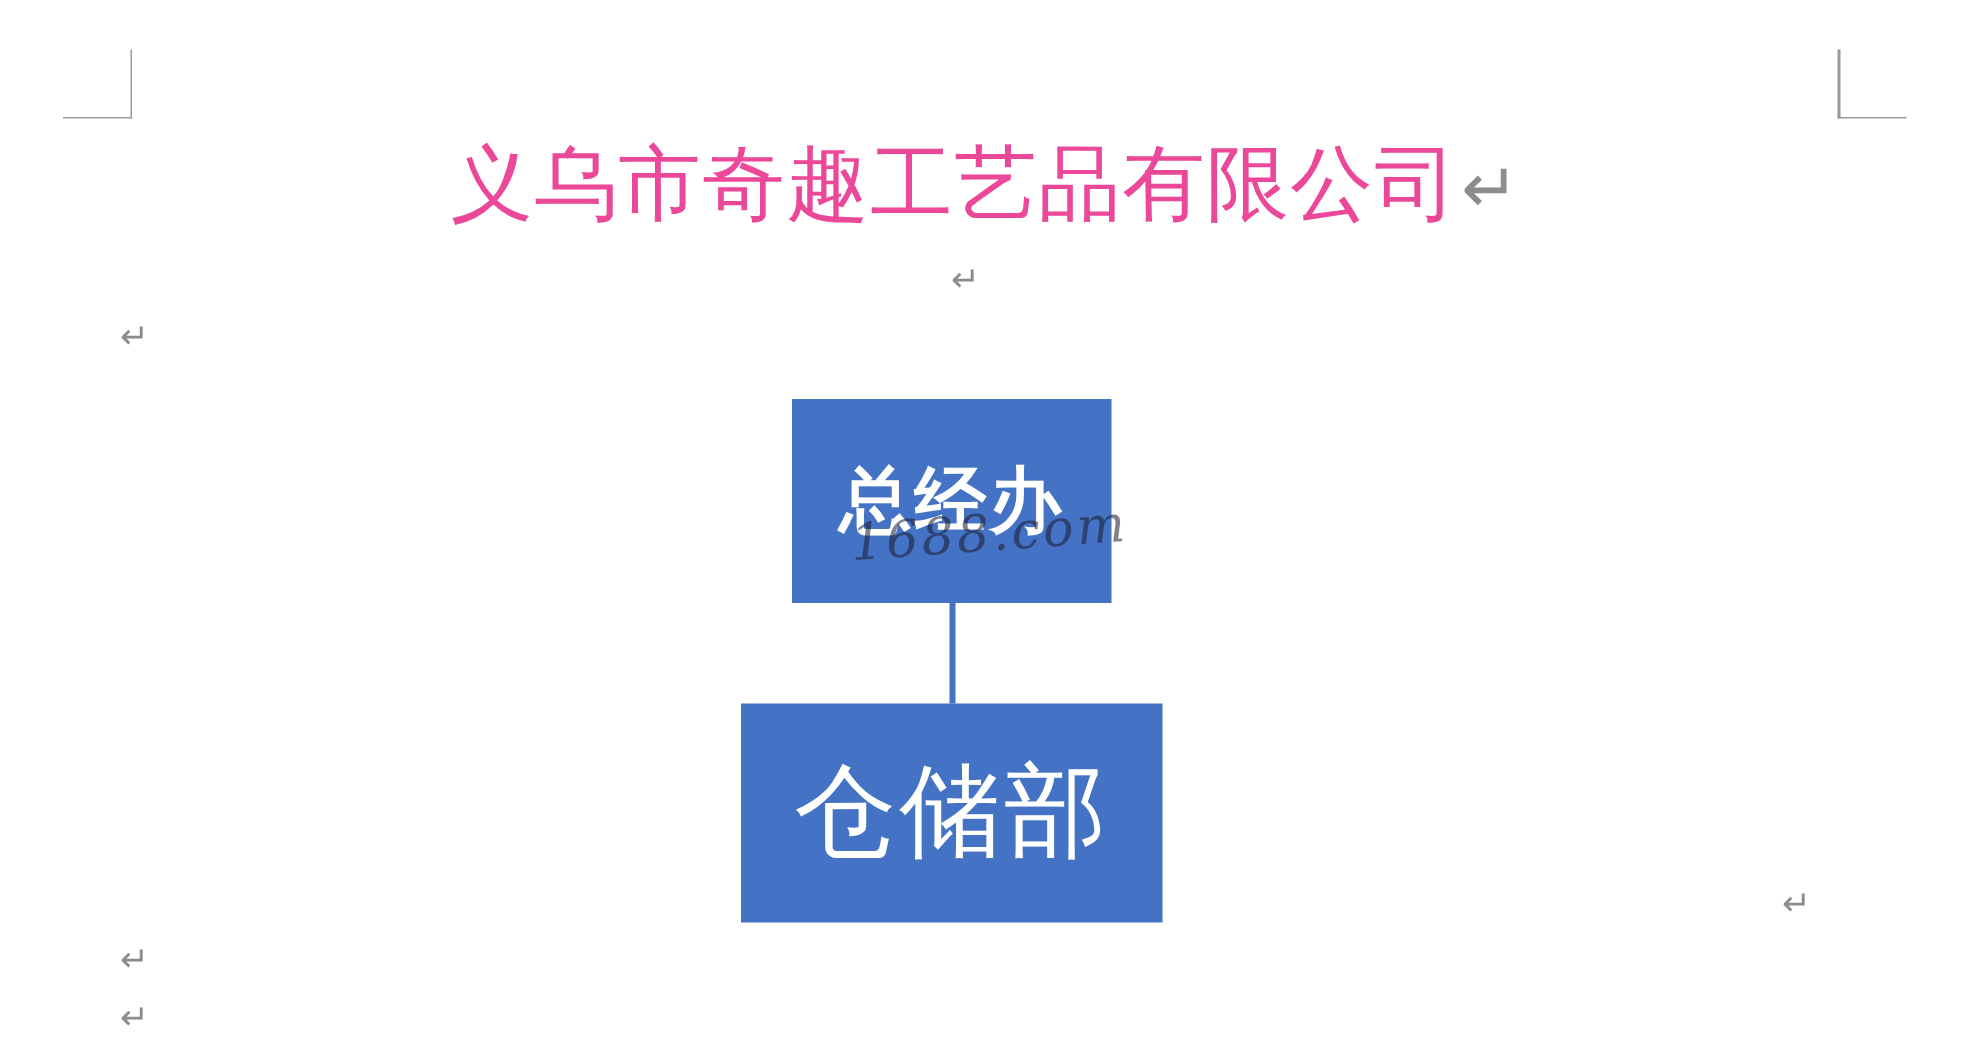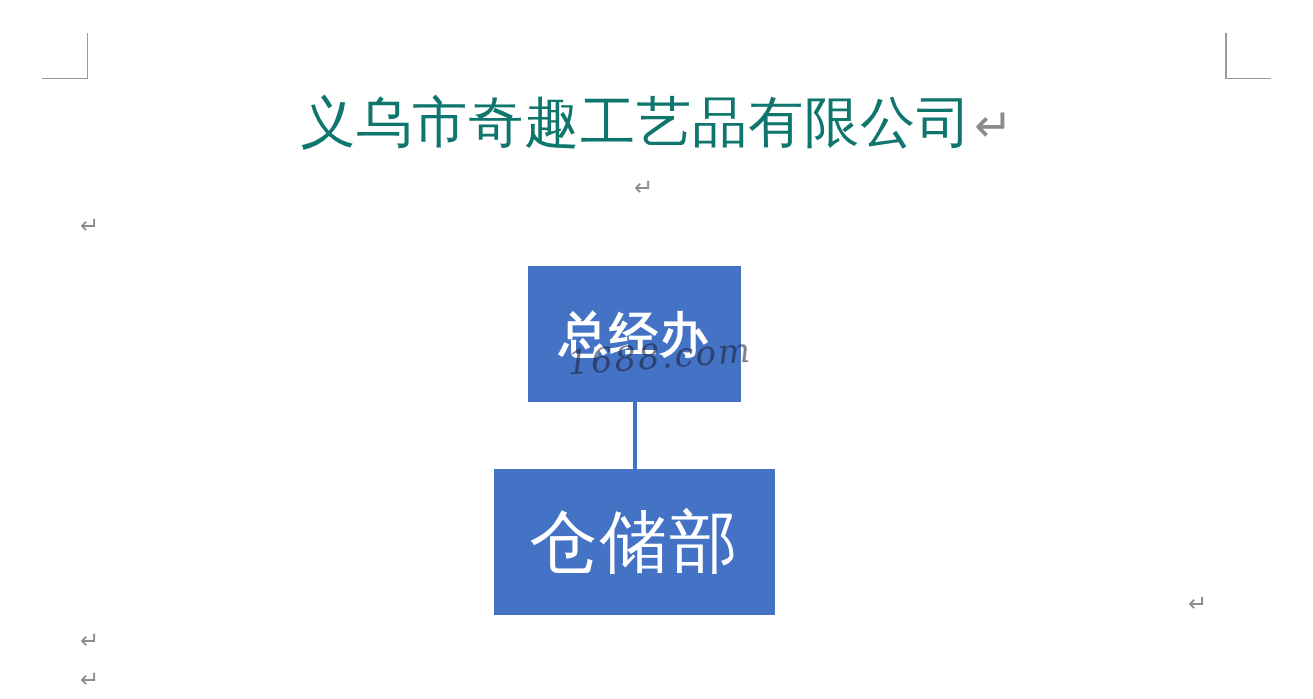--- a/index.html
+++ b/index.html
@@ -59,21 +59,21 @@
     left: 0;
     top: 86px;
     width: 1313px;
     text-align: center;
     white-space: nowrap;
   }
   #doc-title {
     font-family: Liberation Mono, monospace;
     font-size: 55px;
     font-weight: 400;
-    color: #0f766e;
+    color: #ec4899;
     letter-spacing: 1px;
     vertical-align: baseline;
   }
   #title-pilcrow {
     font-family: "DejaVu Sans", sans-serif;
     font-size: 46px;
     color: #8c8c8c;
     vertical-align: baseline;
     margin-left: 2px;
   }

